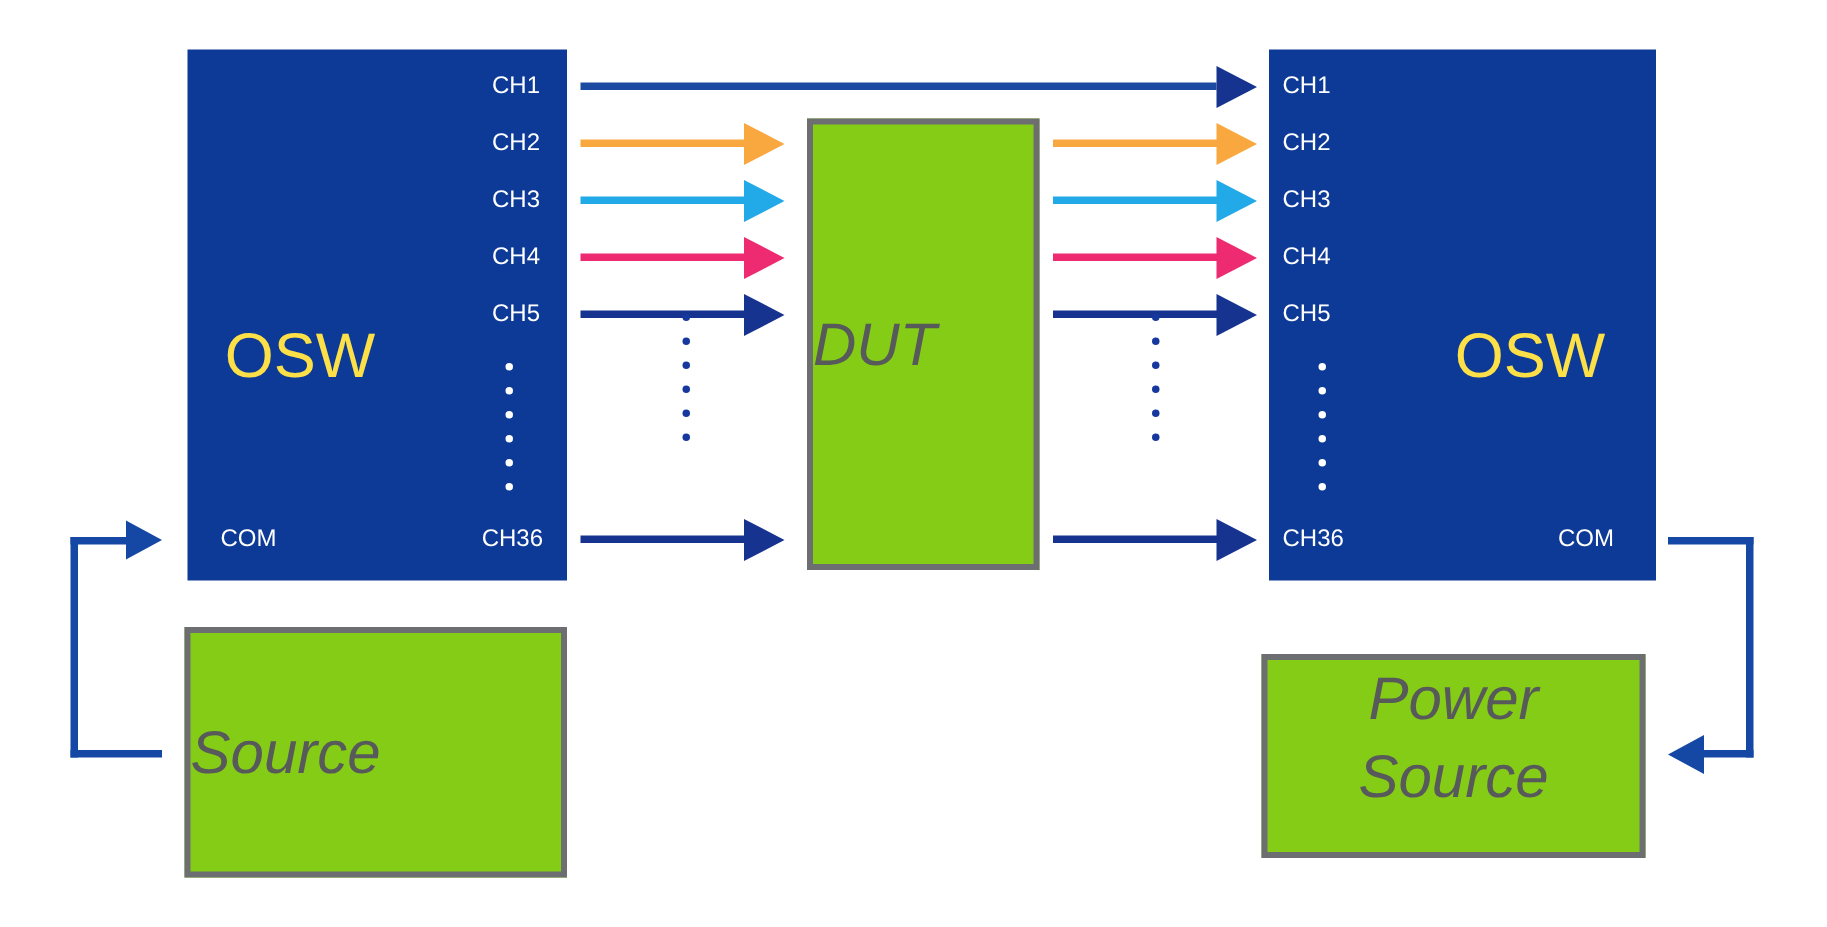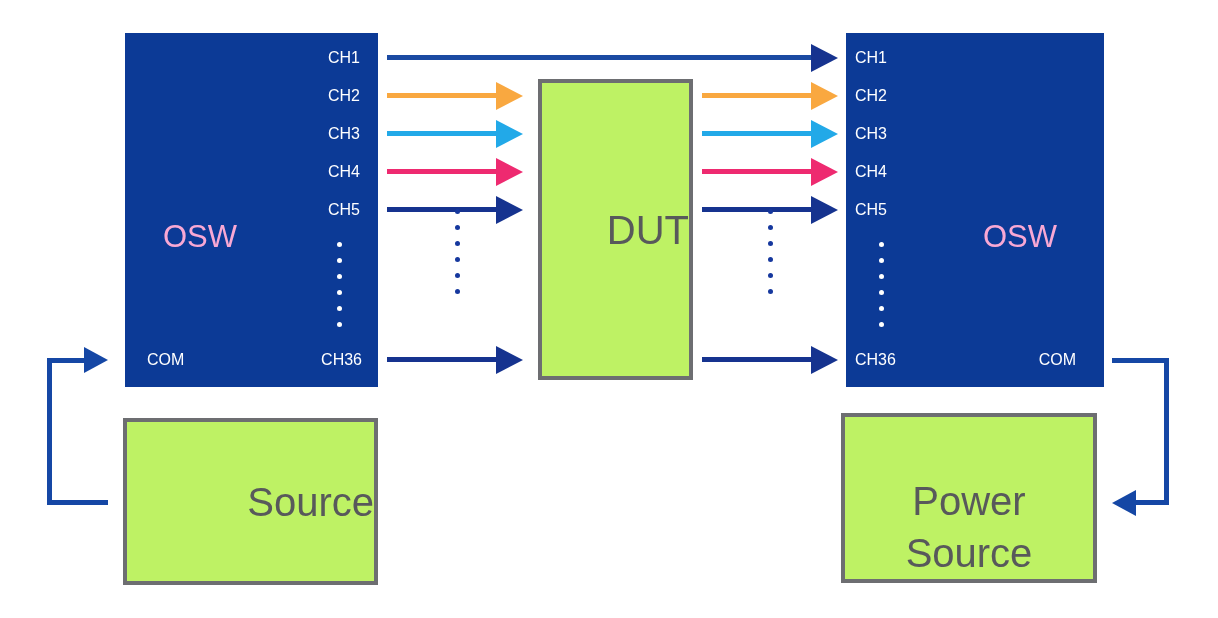--- a/index.html
+++ b/index.html
@@ -2,23 +2,23 @@
 <html><head>
 <meta charset="utf-8">
 <style>
   html,body{margin:0;padding:0;background:#ffffff;}
   #stage{
     position:relative;width:1218px;height:618px;background:#ffffff;overflow:hidden;
     font-family:"Liberation Sans","DejaVu Sans",sans-serif;
   }
   .abs{position:absolute;}
   .bluebox{position:absolute;background:#0C3A96;}
-  .graybox{position:absolute;background:#bef264;border:4px solid #6D6E71;box-sizing:border-box;
-           display:flex;align-items:center;justify-content:flex-end;}
-  .boxlabel{color:#f9a8d4;font-size:31px;line-height:42px;text-align:center;position:absolute;}
+  .graybox{position:absolute;background:#84cc16;border:4px solid #6D6E71;box-sizing:border-box;
+           display:flex;align-items:center;justify-content:flex-start;font-style:italic;}
+  .boxlabel{color:#fde047;font-size:42px;line-height:42px;text-align:center;position:absolute;}
   .graylabel{color:#58595B;font-size:40px;line-height:52px;text-align:center;}
   .chlabel{position:absolute;color:#ffffff;font-size:16px;line-height:24px;white-space:nowrap;}
   .shaft{position:absolute;height:5px;}
   .head-r{position:absolute;width:0;height:0;border-top:14px solid transparent;
           border-bottom:14px solid transparent;border-left:27px solid #16338F;}
   .head-l{position:absolute;width:0;height:0;border-top:13px solid transparent;
           border-bottom:13px solid transparent;border-right:24px solid #1547A5;}
   .head-r.conn{border-top-width:13px;border-bottom-width:13px;border-left-width:24px;background:transparent;}
   .conn{background:#1547A5;}
   .dots{position:absolute;display:flex;flex-direction:column;gap:11px;}
@@ -70,21 +70,21 @@
   </div>
 
   <div class="graybox" style="left:538px;top:79px;width:155px;height:301px;">
     <div class="graylabel">DUT</div>
   </div>
 
   <div class="graybox" style="left:123px;top:418px;width:255px;height:167px;">
     <div class="graylabel">Source</div>
   </div>
 
-  <div class="graybox" style="left:841px;top:413px;width:256px;height:170px;flex-direction:column;">
+  <div class="graybox" style="left:841px;top:436px;width:256px;height:136px;flex-direction:column;">
     <div class="graylabel">Power</div>
     <div class="graylabel">Source</div>
   </div>
 
   <div class="shaft" style="left: 387px; top: 55px; width: 424px; background-color: rgb(27, 74, 162);"></div>
   <div class="head-r" style="left: 811px; top: 44px; border-left-color: rgb(22, 51, 143);"></div>
 
   <div class="shaft" style="left: 387px; top: 93px; width: 110px; background-color: rgb(249, 168, 64);"></div>
   <div class="head-r" style="left: 496px; top: 82px; border-left-color: rgb(249, 168, 64);"></div>
   <div class="shaft" style="left: 702px; top: 93px; width: 110px; background-color: rgb(249, 168, 64);"></div>

